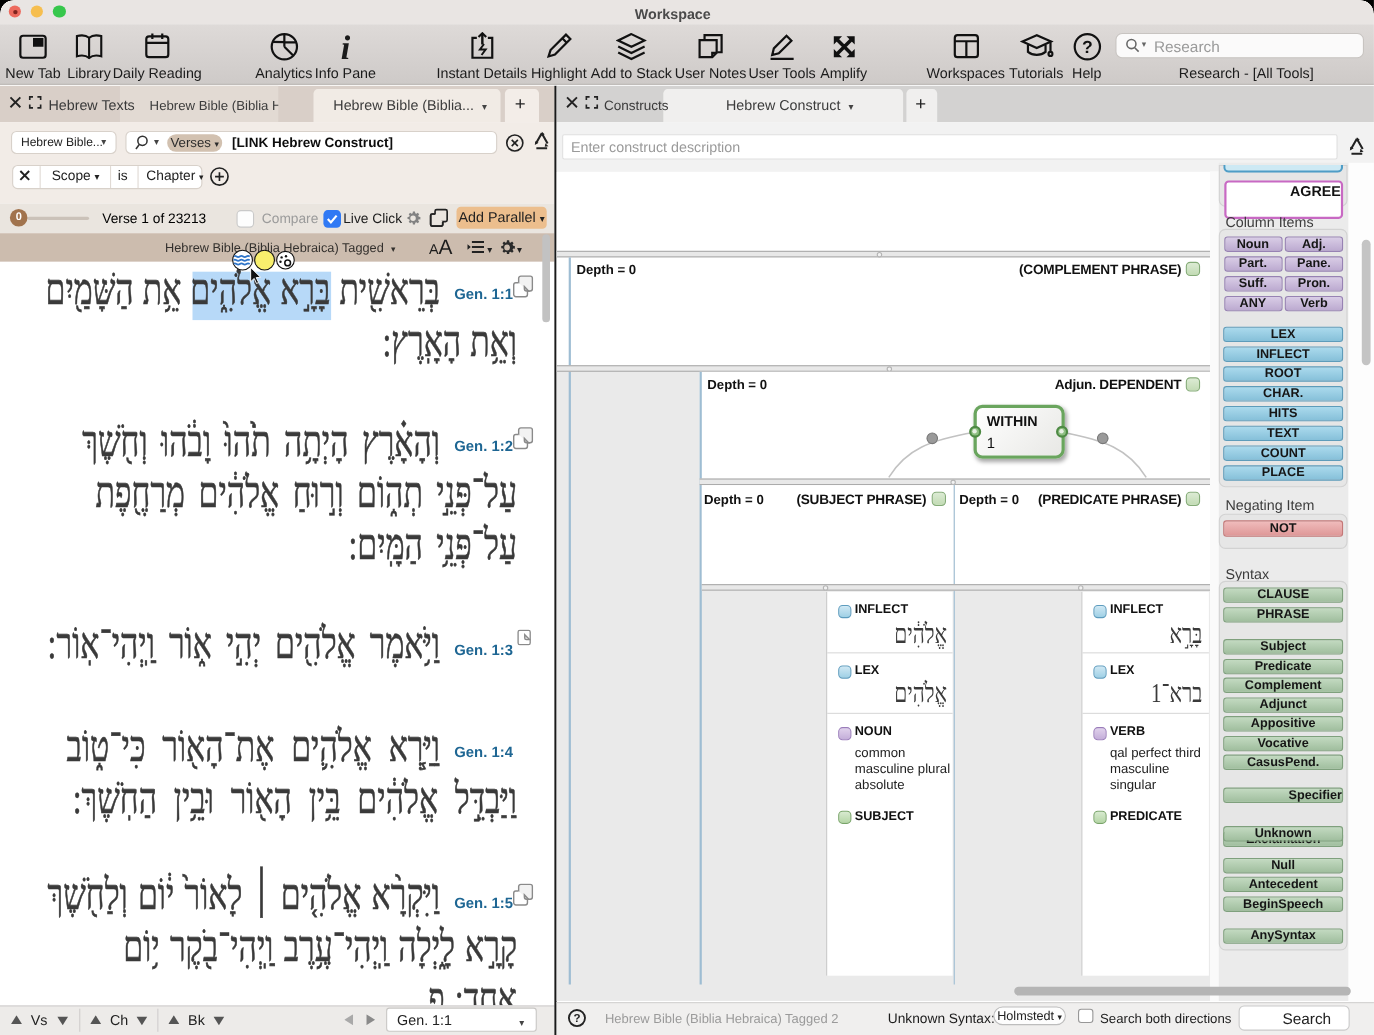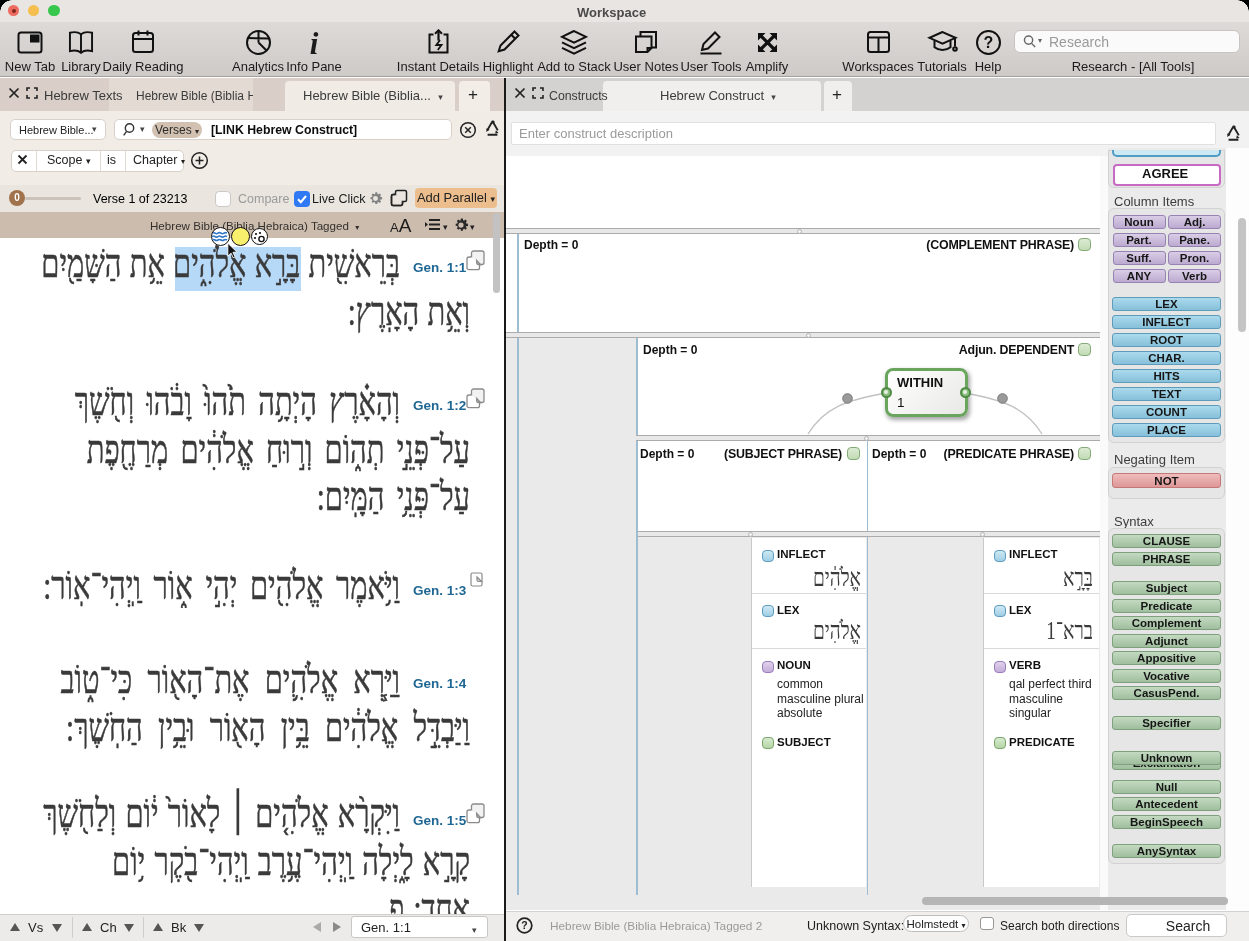--- a/index.html
+++ b/index.html
@@ -495,21 +495,21 @@
   <svg width="17" height="19" viewBox="0 0 17 19" fill="none" stroke="#222" stroke-width="1.9">
     <path d="M8.5 2.2L3.2 11.4M8.5 2.2l5.3 9.2M3.6 15.8h9.8"></path>
     <path d="M8.5 0.8l2.6 2.2-2.8 1.8" fill="#222" stroke="none"></path>
     <path d="M2.2 12.9l0.4-3.6 3 1.4" fill="#222" stroke="none"></path>
     <path d="M14.6 13.9l-3.4 0.6 0.6-3.2" fill="#222" stroke="none"></path>
     </svg>
 </div>
 
 <div class="abs" style="left:1107.5px;top:150px;width:117px;height:38px;background:#e6e6e6;border:1px solid #d2d2d2;border-radius:0 0 6px 6px;"></div>
 <div class="abs" style="left:1112px;top:150px;width:109px;height:7px;background:#cde9f4;border:2px solid #4f9dc6;border-top:none;border-radius:0 0 5px 5px;"></div>
-<div class="abs" style="left:1113px;top:163.5px;width:108px;height:22px;background:#fff;border:2px solid #c869c3;border-radius:4px;text-align:left;font-weight:bold;font-size:13px;color:#111;line-height:15px;padding-left:27px;">AGREE</div>
+<div class="abs" style="left:1113px;top:163.5px;width:108px;height:35px;background:#fff;border:2px solid #c869c3;border-radius:4px;text-align:right;font-weight:bold;font-size:13px;color:#111;line-height:15px;padding-left:27px;">AGREE</div>
 <div class="abs" style="left:1114px;top:194px;font-size:13px;color:#3c3c3c;">Column Items</div>
 <div class="abs" style="left:1107.5px;top:207.5px;width:117.5px;height:235.5px;background:#e6e6e6;border:1px solid #d2d2d2;border-radius:6px;"></div>
 <div class="sbtn pbtn" style="left:1112.5px;top:215px;">Noun</div>
 <div class="sbtn pbtn" style="left:1168px;top:215px;">Adj.</div>
 <div class="sbtn pbtn" style="left:1112.5px;top:233px;">Part.</div>
 <div class="sbtn pbtn" style="left:1168px;top:233px;">Pane.</div>
 <div class="sbtn pbtn" style="left:1112.5px;top:251px;">Suff.</div>
 <div class="sbtn pbtn" style="left:1168px;top:251px;">Pron.</div>
 <div class="sbtn pbtn" style="left:1112.5px;top:269px;">ANY</div>
 <div class="sbtn pbtn" style="left:1168px;top:269px;">Verb</div>
@@ -528,21 +528,21 @@
 <div class="abs" style="left:1107.5px;top:527.5px;width:117.5px;height:336.5px;background:#e6e6e6;border:1px solid #d2d2d2;border-radius:6px;"></div>
 <div class="sbtn gbtn" style="top:534px;">CLAUSE</div>
 <div class="sbtn gbtn" style="top:551.5px;">PHRASE</div>
 <div class="sbtn gbtn" style="top:581px;">Subject</div>
 <div class="sbtn gbtn" style="top:598.5px;">Predicate</div>
 <div class="sbtn gbtn" style="top:616px;">Complement</div>
 <div class="sbtn gbtn" style="top:633.5px;">Adjunct</div>
 <div class="sbtn gbtn" style="top:651px;">Appositive</div>
 <div class="sbtn gbtn" style="top:668.5px;">Vocative</div>
 <div class="sbtn gbtn" style="top:686px;">CasusPend.</div>
-<div class="sbtn gbtn" style="top:716px;">Specifier</div>
+<div class="sbtn gbtn" style="top:716px;text-align:right;">Specifier</div>
 <div class="sbtn gbtn" style="top:756px;">Exclamation</div>
 <div class="sbtn gbtn" style="top:751px;">Unknown</div>
 <div class="sbtn gbtn" style="top:779.5px;">Null</div>
 <div class="sbtn gbtn" style="top:797px;">Antecedent</div>
 <div class="sbtn gbtn" style="top:814.5px;">BeginSpeech</div>
 <div class="sbtn gbtn" style="top:844px;">AnySyntax</div>
 
 <div class="abs" style="left:506px;top:911px;width:743px;height:30px;background:#f0efee;border-top:1px solid #d2d1d0;"></div>
 <div class="abs" style="left:516px;top:917px;">
   <svg width="17" height="17" viewBox="0 0 17 17">

